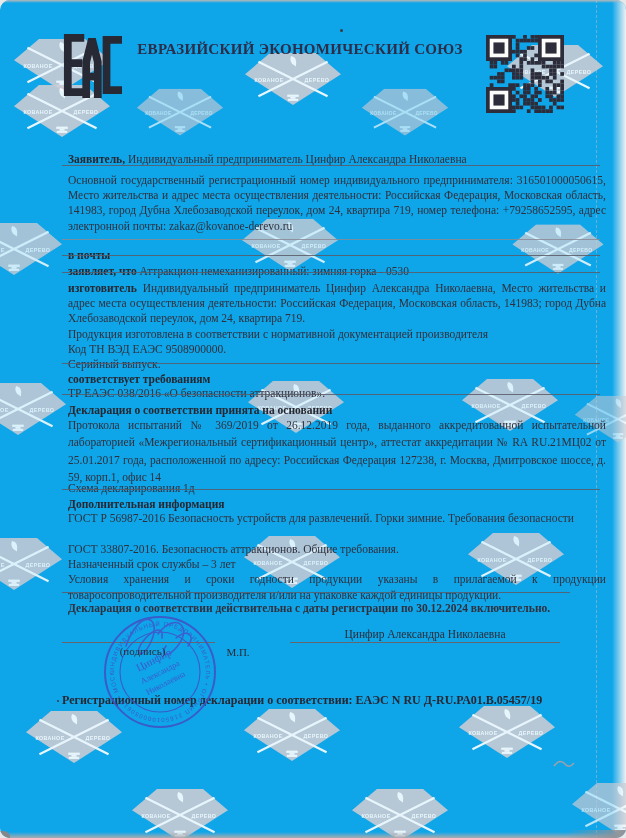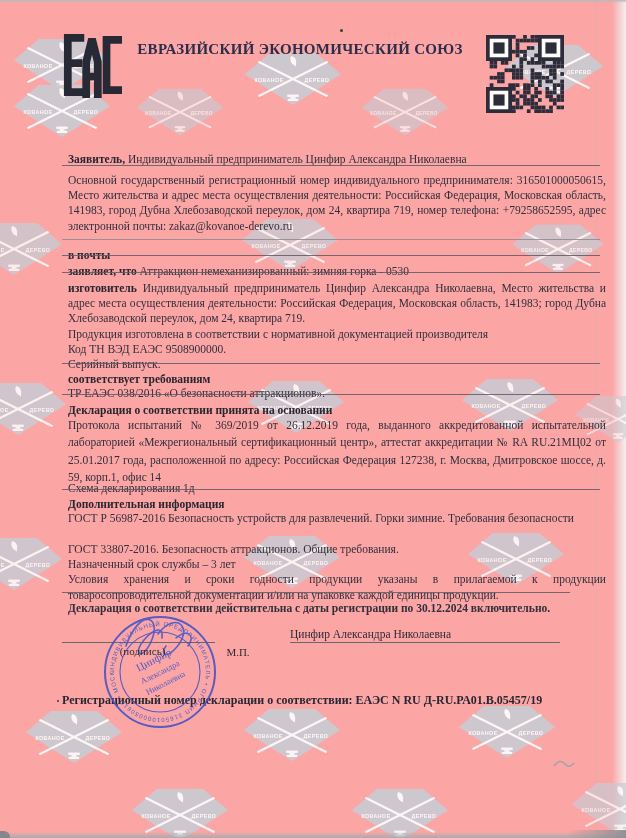--- a/index.html
+++ b/index.html
@@ -1,20 +1,21 @@
 <!DOCTYPE html>
 <html><head>
 <meta charset="utf-8">
 <style>
   html,body{margin:0;padding:0;background:#e8e8e8;}
   .page{
     position:relative;width:626px;height:838px;margin:0 auto;
-    background:#fca5a5;overflow:hidden;
+    background:#0ea5e9;overflow:hidden;
     font-family:"Liberation Serif","DejaVu Serif",serif;
     color:#30303c;
+    border-radius:10px;
   }
   .edge-top{position:absolute;left:0;top:0;width:100%;height:3px;
     background:linear-gradient(#b9b9b9,rgba(255,255,255,0));z-index:6;}
   .edge-bottom{position:absolute;left:0;bottom:0;width:100%;height:6px;
     background:linear-gradient(rgba(255,255,255,0),#a9abae);z-index:6;}
   .edge-right-strip{position:absolute;right:0;top:0;width:14px;height:100%;
     background:linear-gradient(90deg,rgba(244,244,245,0),#f1f1f2);z-index:0;}
   .corner-blob{position:absolute;left:0;bottom:0;width:10px;height:7px;
     background:#85878c;border-radius:0 6px 0 0;z-index:6;}
   .corner-streak{position:absolute;right:0;bottom:0;width:60px;height:8px;
@@ -33,21 +34,21 @@
   .doc p{position:absolute;left:62px;width:538px;margin:6px;
     font-size:11.5px;line-height:15.2px;}
   .doc .just{text-align:justify;}
   .doc b{color:#26262f;}
   .rule{position:absolute;left:62px;width:538px;height:0;
     border-top:1.3px solid #5b5b66;opacity:.85;}
   .rule.light{border-top-color:#8a8a94;}
 
   .sig-line{position:absolute;height:0;border-top:1.2px solid #66666f;}
   .cap{position:absolute;text-align:center;font-size:11px;color:#2c2c36;}
-  .name{position:absolute;text-align:left;font-size:11.5px;color:#2c2c36;}
+  .name{position:absolute;text-align:center;font-size:11.5px;color:#2c2c36;}
 
   .stamp{position:absolute;left:92px;top:598px;width:146px;height:142px;z-index:3;opacity:.88;}
   .over-stamp{z-index:4;}
 
   .footer-line{position:absolute;left:62px;width:545px;margin:0;
     font-weight:bold;font-size:12px;color:#272732;}
   .speck{position:absolute;background:#3a3a44;border-radius:50%;z-index:5;}
   .curl{position:absolute;z-index:5;}
 </style>
 </head>
@@ -325,21 +326,21 @@
       <p class="just" style="top:411px;line-height:17.4px">Протокола испытаний № 369/2019 от 26.12.2019 года, выданного аккредитованной испытательной лабораторией «Межрегиональный сертификационный центр», аттестат аккредитации № RA RU.21МЦ02 от 25.01.2017 года, расположенной по адресу: Российская Федерация 127238, г. Москва, Дмитровское шоссе, д. 59, корп.1, офис 14</p>
       <p style="top:475px">Схема декларирования 1д</p>
       <div class="rule" style="top:489px"></div>
 
       <p style="top:491px">
         <b>Дополнительная информация</b>
       </p>
       <p style="top:505px;line-height:15.5px">ГОСТ Р 56987-2016 Безопасность устройств для развлечений. Горки зимние. Требования безопасности</p>
       <p style="top:536px">ГОСТ 33807-2016. Безопасность аттракционов. Общие требования.</p>
       <p style="top:551px">Назначенный срок службы – 3 лет</p>
-      <p class="just" style="top:566px;line-height:15.5px">Условия хранения и сроки годности продукции указаны в прилагаемой к продукции товаросопроводительной документации и/или на упаковке каждой единицы продукции.</p>
+      <p class="just" style="top:566px;line-height:15.5px">Условия хранения и сроки годности продукции указаны в прилагаемой к продукции товаросопроводительной производителя и/или на упаковке каждой единицы продукции.</p>
       <div class="rule" style="top:592px;width:508px"></div>
 
       <p class="just" style="top:595px;line-height:15.6px;font-weight:bold">Декларация о соответствии действительна с даты регистрации по 30.12.2024 включительно.</p>
     </div>
 
     <div class="sig-line" style="top:642px;left:62px;width:153px"></div>
     <div class="cap over-stamp" style="top:645px;left:66px;width:153px;position:absolute">(подпись)</div>
     <div class="cap" style="top:646px;left:218px;width:40px">М.П.</div>
     <div class="name" style="top:628px;left:290px;width:270px">Цинфир Александра Николаевна</div>
     <div class="sig-line" style="top:642px;left:290px;width:270px"></div>

